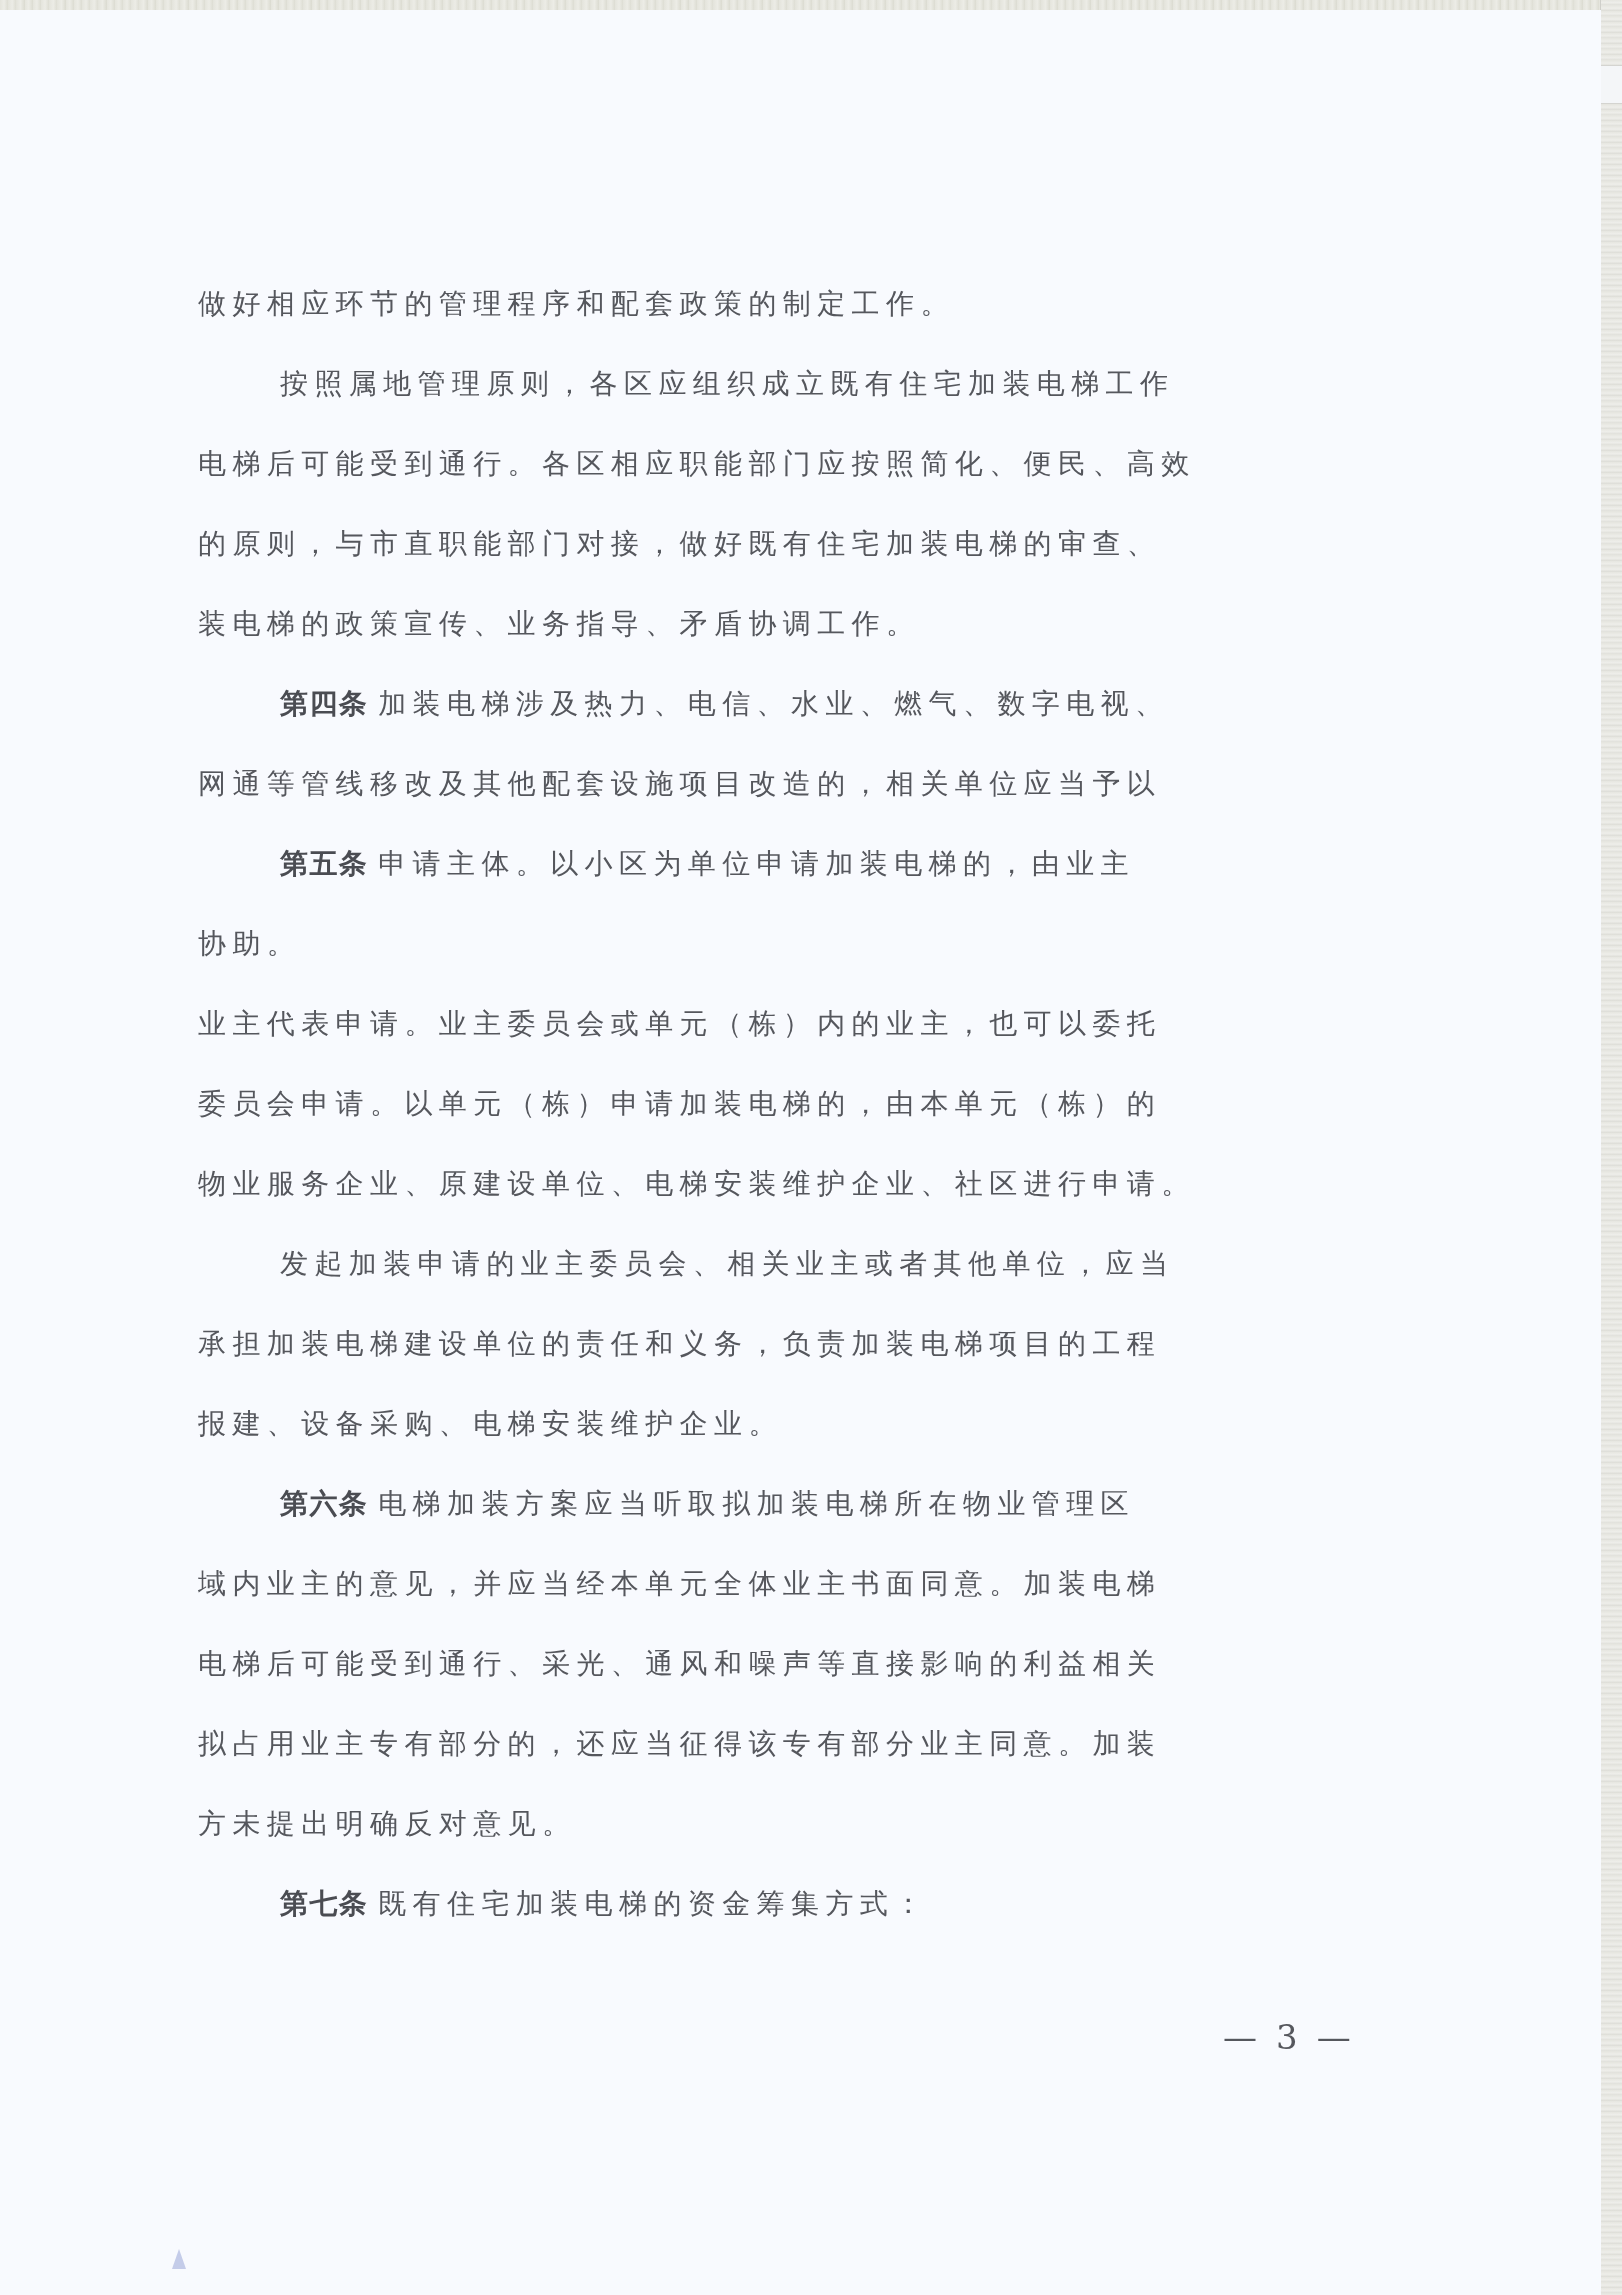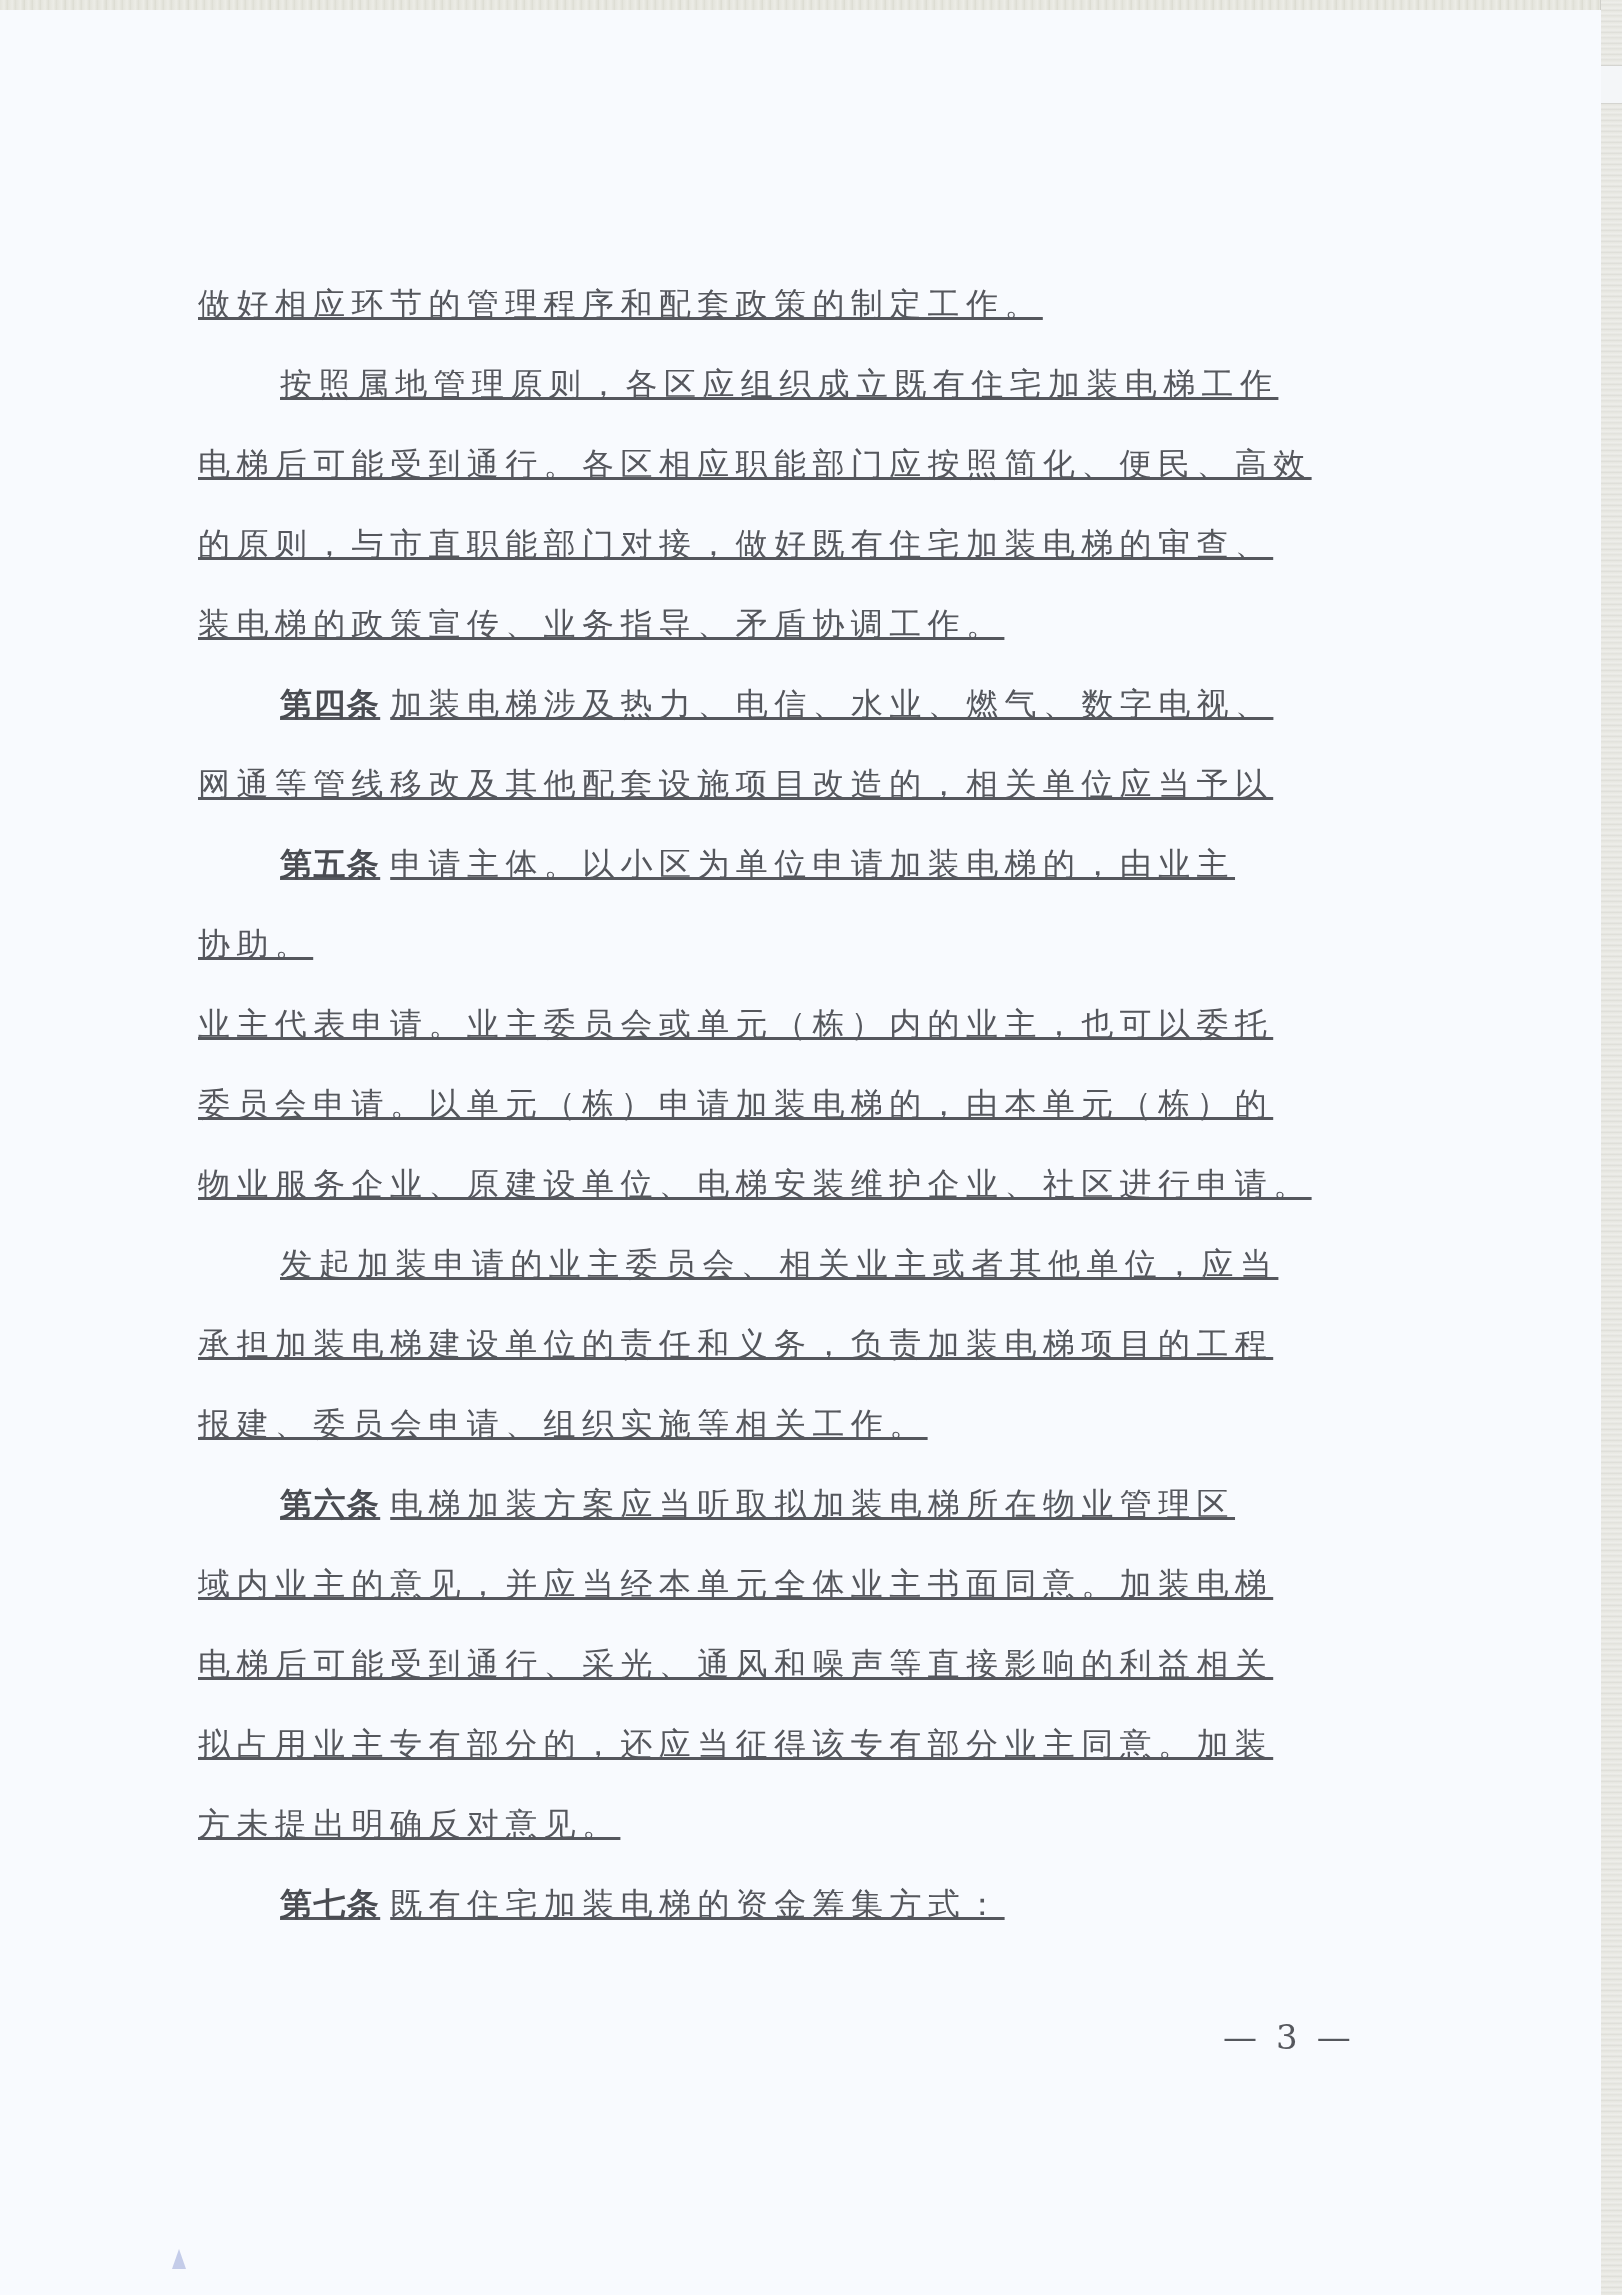--- a/index.html
+++ b/index.html
@@ -42,27 +42,26 @@
     width: 1601px; height: 2286px;
     background: #f8fafe;
   }
   .content {
     position: absolute;
     left: 198px;
     top: 264px;
     width: 1215px;
   }
   .line {
-    font-size: 32px;
+    font-size: 28px;
     line-height: 80px;
     height: 80px;
     color: #55575d;
     letter-spacing: 6.4px;
     white-space: nowrap;
-    text-decoration: underline;
   }
   .indent { padding-left: 82px; }
   .article-label {
     font-weight: bold;
     color: #4a4c52;
     letter-spacing: 1.4px;
     margin-right: 10px;
   }
   .page-number {
     position: absolute;
@@ -104,21 +103,21 @@
   <div class="line indent"><span class="article-label">第四条</span><span>加装电梯涉及热力、电信、水业、燃气、数字电视、</span></div>
   <div class="line"><span>网通等管线移改及其他配套设施项目改造的，相关单位应当予以</span></div>
   <div class="line indent"><span class="article-label">第五条</span><span>申请主体。以小区为单位申请加装电梯的，由业主</span></div>
 
   <div class="line"><span>协助。</span></div>
   <div class="line"><span>业主代表申请。业主委员会或单元（栋）内的业主，也可以委托</span></div>
   <div class="line"><span>委员会申请。以单元（栋）申请加装电梯的，由本单元（栋）的</span></div>
   <div class="line"><span>物业服务企业、原建设单位、电梯安装维护企业、社区进行申请。</span></div>
   <div class="line indent"><span>发起加装申请的业主委员会、相关业主或者其他单位，应当</span></div>
   <div class="line"><span>承担加装电梯建设单位的责任和义务，负责加装电梯项目的工程</span></div>
-  <div class="line"><span>报建、委员会申请、组织实施等相关工作。</span></div>
+  <div class="line"><span>报建、设备采购、电梯安装维护企业。</span></div>
 
   <div class="line indent"><span class="article-label">第六条</span><span>电梯加装方案应当听取拟加装电梯所在物业管理区</span></div>
   <div class="line"><span>域内业主的意见，并应当经本单元全体业主书面同意。加装电梯</span></div>
   <div class="line"><span>电梯后可能受到通行、采光、通风和噪声等直接影响的利益相关</span></div>
   <div class="line"><span>拟占用业主专有部分的，还应当征得该专有部分业主同意。加装</span></div>
   <div class="line"><span>方未提出明确反对意见。</span></div>
 
   <div class="line indent"><span class="article-label">第七条</span><span>既有住宅加装电梯的资金筹集方式：</span></div>
 </div>
 

